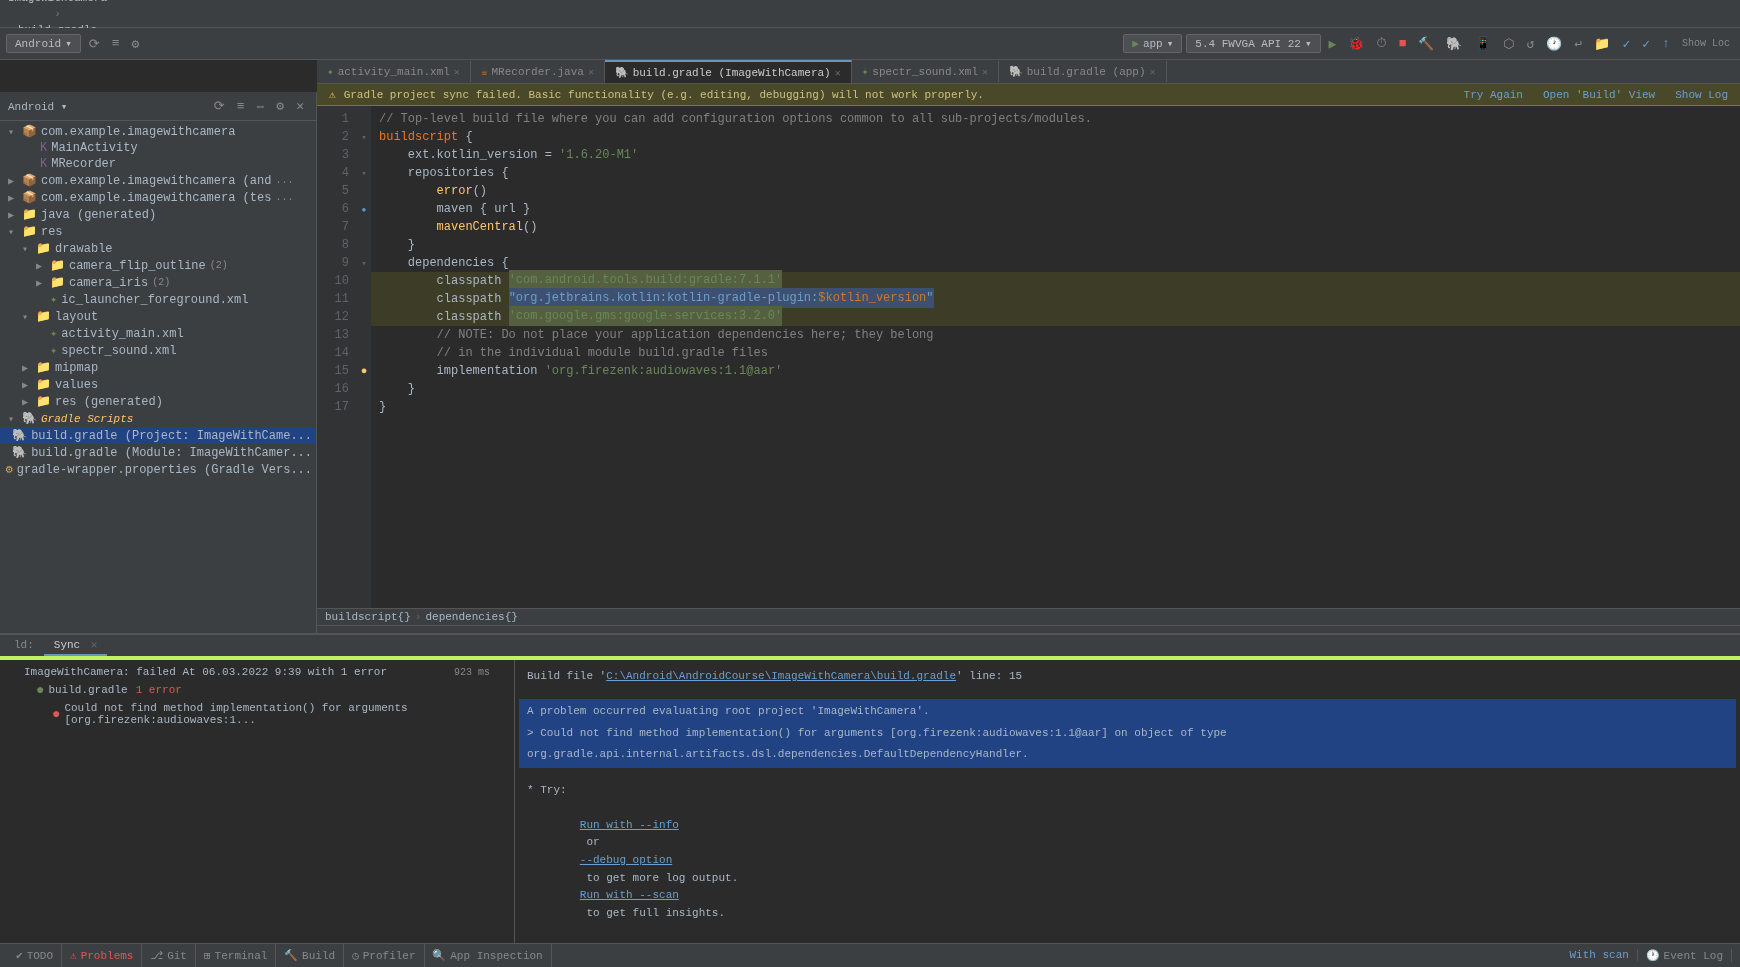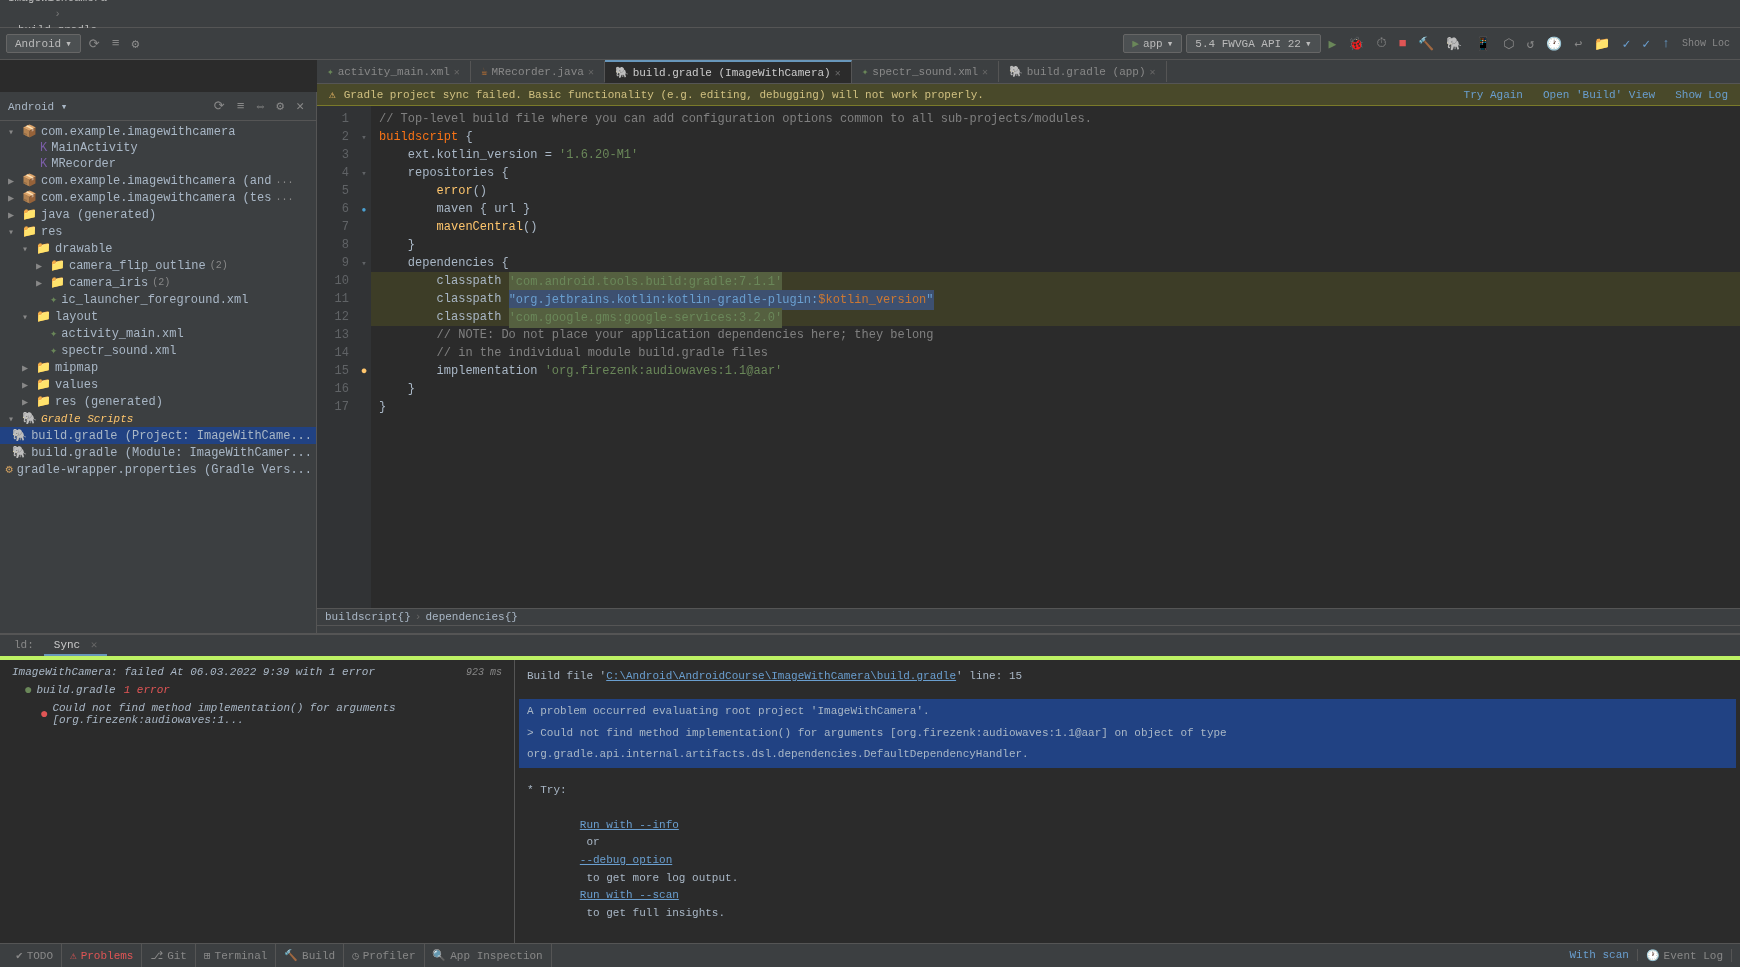--- a/index.html
+++ b/index.html
@@ -217,21 +217,21 @@
     .code-content {
       flex: 1;
       padding: 4px 0;
       line-height: 1.5;
       font-size: 12px;
     }
     .code-line {
       height: 18px;
       padding: 0 8px;
       display: flex;
-      align-items: flex-start;
+      align-items: flex-end;
       white-space: pre;
     }
     .str { color: #6a8759; }
     .comment { color: #808080; }
 
     
     .breadcrumb-bar {
       background: #3c3f41;
       padding: 2px 8px;
       font-size: 11px;
@@ -277,23 +277,22 @@
     .build-output {
       display: flex;
       flex: 1;
       overflow: hidden;
     }
 
     .build-tree {
       width: 515px;
       border-right: 1px solid #555;
       overflow-y: auto;
-      padding: 4px 4px;
-      flex-shrink: 0;
-      font-style: italic;
+      padding: 4px 16px;
+      flex-shrink: 0;
     }
     .build-tree::-webkit-scrollbar { width: 6px; }
     .build-tree::-webkit-scrollbar-thumb { background: #666; }
 
     .build-tree-item {
       padding: 2px 8px;
       font-size: 11px;
       cursor: pointer;
       display: flex;
       align-items: center;

